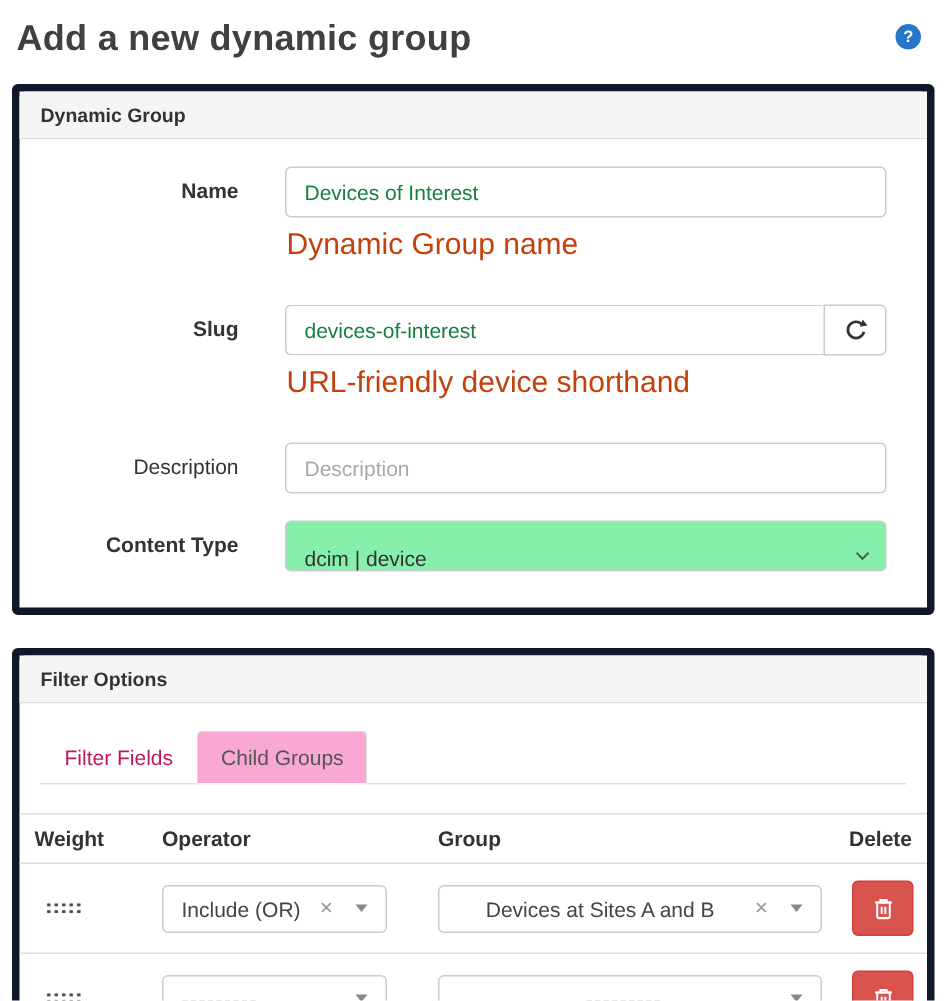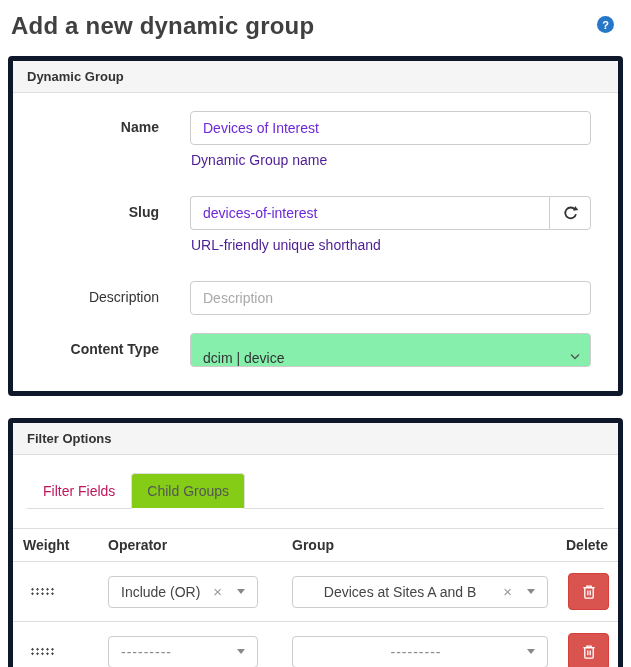--- a/index.html
+++ b/index.html
@@ -23,26 +23,26 @@
     padding: 8px 14px; font-size: 13px; font-weight: bold; color: #333;
   }
   .panel-body { padding: 18px 14px 22px 14px; }
 
   .form-group { display: flex; margin-bottom: 18px; }
   .form-group:last-child { margin-bottom: 2px; }
   .form-label { flex: 0 0 163px; text-align: right; padding: 8px 31px 0 0; font-size: 14px; color: #333; }
   .form-label.req { font-weight: bold; }
   .form-field { flex: 1; margin-right: 13px; }
   .form-input {
-    width: 100%; height: 34px; padding: 6px 12px; font-size: 14px; color: #6d28d9;
+    width: 100%; height: 34px; padding: 6px 12px; font-size: 14px; color: #15803d;
     border: 1px solid #ccc; border-radius: 4px; background: #fff; outline: none;
     font-family: "Liberation Sans", sans-serif;
   }
   .form-input::placeholder { color: #a9a9a9; }
-  .help-text { margin: 7px 0 10px 1px; color: #4c1d95; font-size: 14px; }
+  .help-text { margin: 7px 0 10px 1px; color: #c2410c; font-size: 20px; }
 
   .input-group { display: flex; width: 100%; }
   .input-group .form-input { border-radius: 4px 0 0 4px; border-right: none; }
   .addon-btn {
     width: 42px; height: 34px; flex: 0 0 42px; background: #fff; border: 1px solid #ccc;
     border-radius: 0 4px 4px 0; display: flex; align-items: center; justify-content: center;
     cursor: pointer; padding: 0;
   }
 
   .select-box {
@@ -54,21 +54,21 @@
 
   
   .tabs-wrap { padding: 18px 14px 0 14px; }
   .nav-tabs { border-bottom: 1px solid #ddd; display: flex; }
   .tab {
     display: inline-block; padding: 9px 15px; margin-bottom: -1px; font-size: 14px;
     color: #be185d; cursor: pointer; text-decoration: none; border: 1px solid transparent;
     border-radius: 4px 4px 0 0;
   }
   .tab.active {
-    color: #555; background: #84cc16; border-color: #ddd; border-bottom-color: #fff; cursor: default;
+    color: #555; background: #f9a8d4; border-color: #ddd; border-bottom-color: #fff; cursor: default;
   }
 
   table.child-table { width: 100%; border-collapse: collapse; margin-top: 19px; font-size: 14px; }
   .child-table th {
     text-align: left; font-weight: bold; color: #333; padding: 8px 8px 8px 10px;
     border-top: 1px solid #ddd; border-bottom: 1px solid #ddd;
   }
   .child-table td { padding: 11px 8px 11px 10px; border-bottom: 1px solid #ddd; vertical-align: middle; }
   .col-weight { width: 85px; } .col-operator { width: 184px; } .col-group { width: 268px; }
 
@@ -126,21 +126,21 @@
             <input class="form-input" type="text" value="devices-of-interest" style="">
             <button class="addon-btn">
               <span style="display:flex;">
                 <svg width="17" height="17" viewBox="0 0 16 16">
                   <path d="M12.2 4.3 A5.1 5.1 0 1 0 13.15 8.6" fill="none" stroke="#333" stroke-width="1.7"></path>
                   <polygon points="10.6,5.5 15.3,4.7 12.4,0.9" fill="#333"></polygon>
                 </svg>
               </span>
             </button>
           </div>
-          <div class="help-text">URL-friendly unique shorthand</div>
+          <div class="help-text">URL-friendly device shorthand</div>
         </div>
       </div>
 
       <div class="form-group">
         <label class="form-label">Description</label>
         <div class="form-field">
           <input class="form-input" type="text" placeholder="Description" style="">
         </div>
       </div>
 

